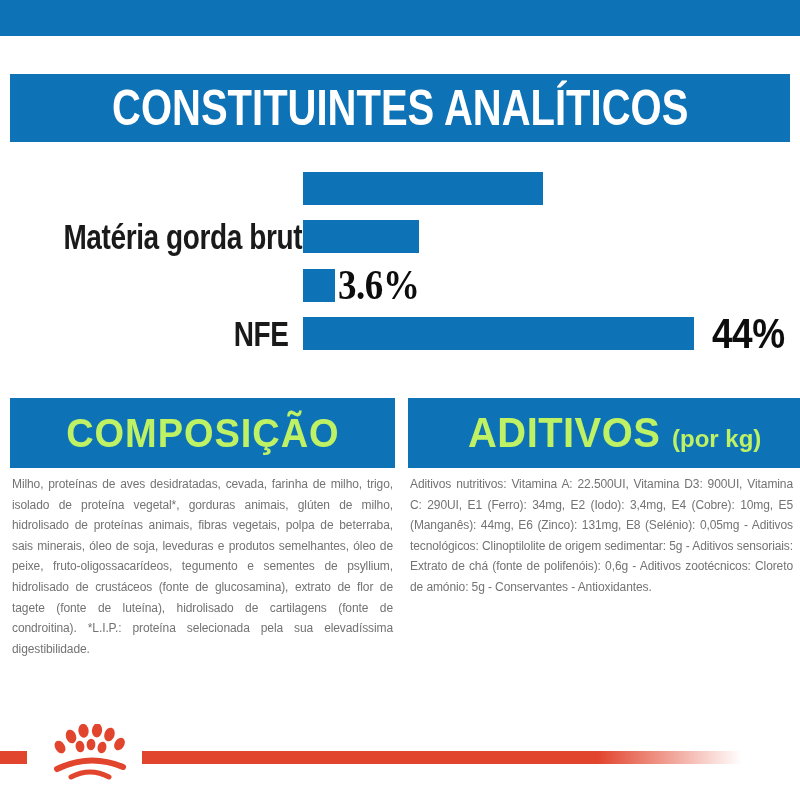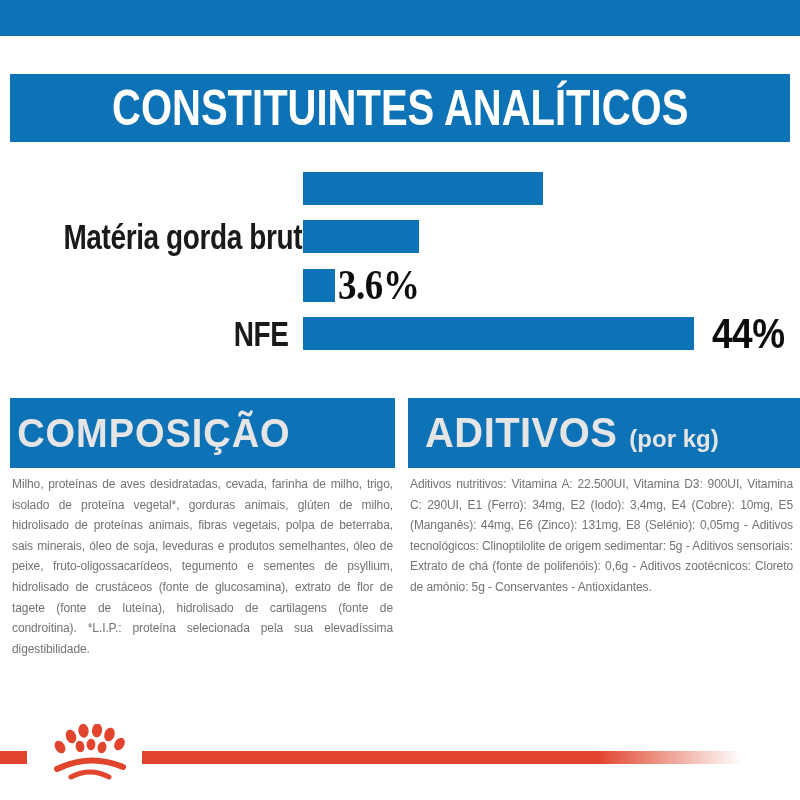--- a/index.html
+++ b/index.html
@@ -23,21 +23,21 @@
   .crow:nth-of-type(4){top:317px;padding-left:36px;}
   .clabel{position:absolute;left:0;top:0;width:288px;height:33px;text-align:right;white-space:nowrap;}
   .clabel>span{display:inline-block;font-weight:700;font-size:35px;line-height:33px;color:#1a1a1a;
        transform:scaleX(0.8);transform-origin:100% 50%;letter-spacing:-0.5px;white-space:nowrap;}
   .cbar{position:absolute;left:303px;top:0;height:33px;background:#0e72b6;}
   .cval{position:absolute;top:0;height:33px;white-space:nowrap;}
   .cval>span{display:inline-block;font-weight:700;font-size:42px;line-height:33px;color:#0d0d0d;
        transform:scaleX(0.88);transform-origin:0 50%;letter-spacing:-0.5px;white-space:nowrap;}
 
   
-  .sec{position:absolute;top:398px;height:70px;background:#0e72b6;color:#e5e5e5;}
+  .sec{position:absolute;top:398px;height:70px;background:#0e72b6;text-align:center;color:#bef264;}
   .sec.left{left:10px;width:385px;}
   .sec.right{left:408px;width:384px;padding-left:12px;}
   .sec-title{display:inline-block;font-weight:700;font-size:40px;line-height:70px;
        transform:scaleX(0.95);transform-origin:50% 50%;letter-spacing:1px;white-space:nowrap;}
   .sec-title.big{font-size:42px;letter-spacing:0.5px;}
   .sec-suffix{display:inline-block;font-weight:700;font-size:24px;line-height:70px;margin-left:7px;
        white-space:nowrap;}
 
   
   .body-txt{position:absolute;margin:0;color:#737373;text-align:justify;

